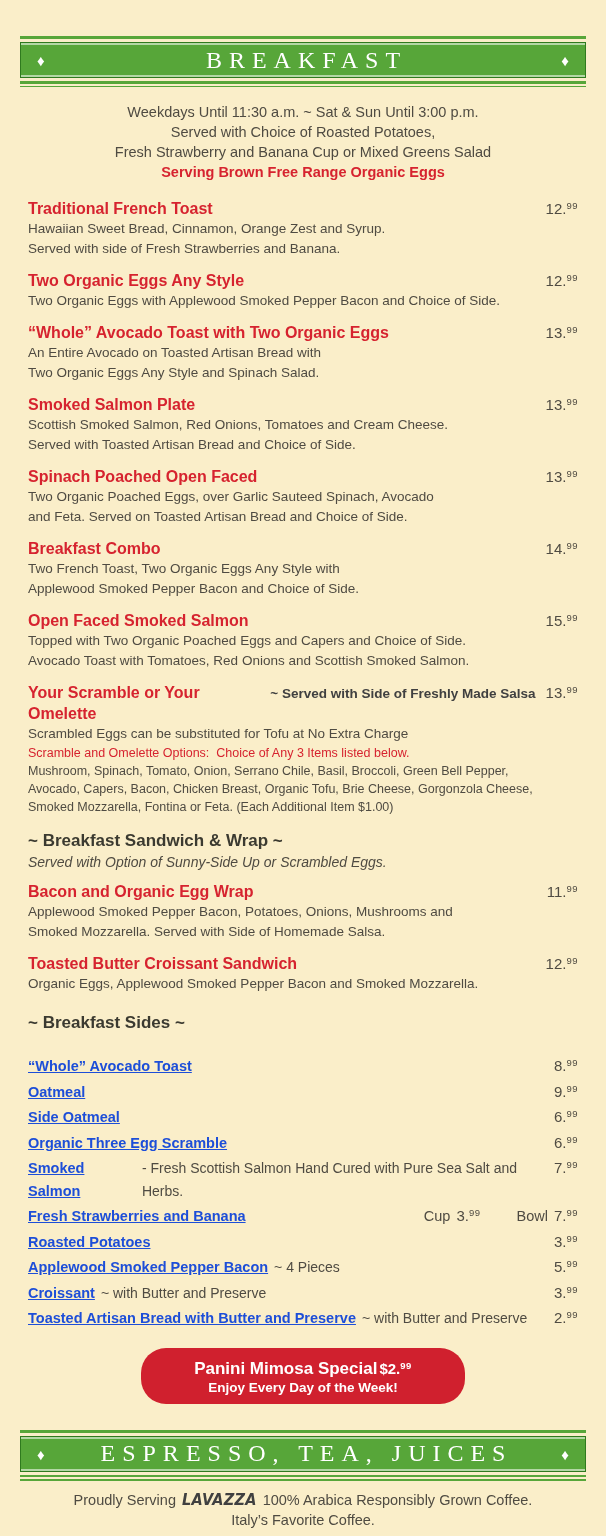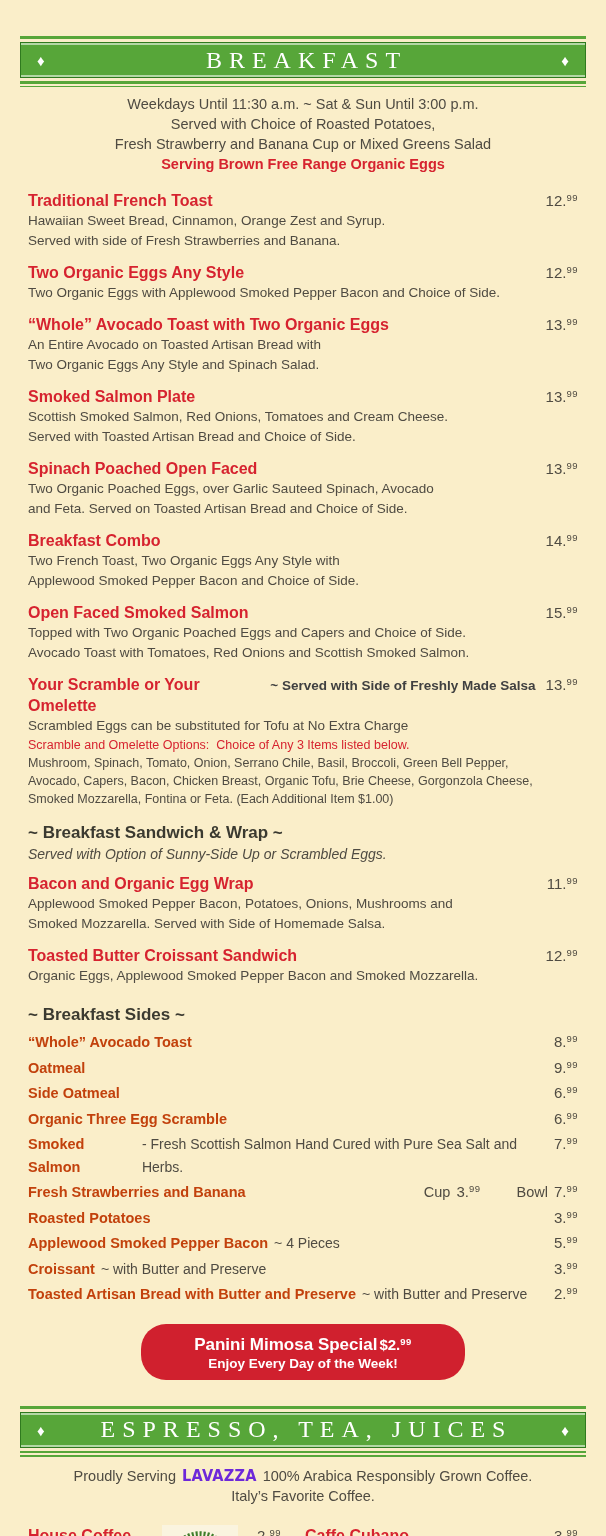--- a/index.html
+++ b/index.html
@@ -33,21 +33,21 @@
     position:absolute;top:50%;transform:translateY(-50%);
     color:#FFFFFF;font-size:15px;line-height:1;
   }
   .diamond.left{left:16px;}
   .diamond.right{right:16px;}
   .band-dlines{margin-top:3px;}
   .band-dlines .l1{height:2.5px;background:#57A639;margin-bottom:2px;}
   .band-dlines .l2{height:1.5px;background:#57A639;}
 
   
-  .intro{text-align:center;margin-top:7px;font-size:14.5px;line-height:20px;}
+  .intro{text-align:center;margin-top:15px;font-size:14.5px;line-height:20px;}
   .intro .red-line{color:#D6232F;font-weight:bold;font-size:14.5px;line-height:21px;}
 
   
   .items{padding:0 28px;margin-top:12px;}
   .item{margin-bottom:8px;}
   .irow{display:flex;align-items:baseline;line-height:21px;justify-content:space-between;}
   .iname{color:#D6232F;font-weight:bold;font-size:16px;}
   .inote{color:#404040;font-weight:bold;font-size:13.5px;margin-left:8px;white-space:nowrap;}
   .price{margin-left:auto;white-space:nowrap;color:#4F4B42;font-size:15px;padding-left:10px;}
   .pw::after{content:".";}
@@ -57,21 +57,21 @@
   .opt{font-size:12.5px;line-height:18px;color:#4F4B42;}
 
   
   .subsec{padding:0 28px;}
   .subsec-title{font-size:17px;font-weight:bold;color:#3B3A30;margin-top:14px;line-height:22px;}
   .subsec-sub{font-style:italic;font-size:14px;line-height:20px;margin-bottom:6px;}
 
   
   .sides{padding:0 28px;}
   .srow{display:flex;align-items:baseline;line-height:22.5px;}
-  .sname{color:#c2410c;font-weight:bold;font-size:14.5px;}
+  .sname{color:#1d4ed8;font-weight:bold;font-size:14.5px;text-decoration:underline;}
   .snote{font-size:14px;color:#4F4B42;margin-left:6px;}
   .cupbowl{margin-left:auto;display:flex;align-items:baseline;white-space:nowrap;}
   .cb-label{font-size:14.5px;color:#4F4B42;margin-right:6px;}
   .cb-gap{width:36px;}
   .cupbowl .price{margin-left:0;padding-left:0;}
 
   
   .banner{
     width:324px;margin:18px auto 0;
     background:#D0202E;border-radius:25px;
@@ -79,22 +79,22 @@
   }
   .banner-l1{font-size:17px;font-weight:bold;line-height:21px;}
   .banner-price{margin-left:2px;font-size:15px;}
   .banner-l2{font-size:13.5px;font-weight:bold;line-height:17px;}
 
   .esp-band{margin-top:26px;}
 
   
   .esp-intro{text-align:center;margin-top:9px;font-size:14.5px;line-height:20px;}
   .brand{
-    display:inline-block;font-weight:800;
-    font-family:"DejaVu Sans", sans-serif;color:#6d28d9;
+    display:inline-block;font-weight:800;font-style:italic;
+    font-family:"DejaVu Sans", sans-serif;color:#404040;
     font-size:14.5px;letter-spacing:0.2px;transform:scaleY(1.05);
     margin:0 2px;
   }
 
   
   .drinks{display:grid;grid-template-columns:253px 1fr;column-gap:24px;padding:0 28px;margin-top:15px;}
   .dcol{position:relative;}
   .drow{display:flex;align-items:baseline;line-height:24.5px;}
   .dname{color:#D6232F;font-weight:bold;font-size:16px;}
   .seal-box{
@@ -221,21 +221,21 @@
     <div class="item">
       <div class="irow">
         <span class="iname">Toasted Butter Croissant Sandwich</span>
         <span class="price"><span class="pw">12</span><span class="ps">99</span></span>
       </div>
       <div class="desc">Organic Eggs, Applewood Smoked Pepper Bacon and Smoked Mozzarella.</div>
     </div>
   </div>
 
   <div class="sides">
-    <div class="subsec-title" style="margin-top:18px;margin-bottom:2px;">~ Breakfast Sides ~</div>
+    <div class="subsec-title" style="margin-top:18px;margin-bottom:18px;">~ Breakfast Sides ~</div>
 
     <div class="srow">
       <span class="sname">“Whole” Avocado Toast</span>
       <span class="price"><span class="pw">8</span><span class="ps">99</span></span>
     </div>
     <div class="srow">
       <span class="sname">Oatmeal</span>
       <span class="price"><span class="pw">9</span><span class="ps">99</span></span>
     </div>
     <div class="srow">

